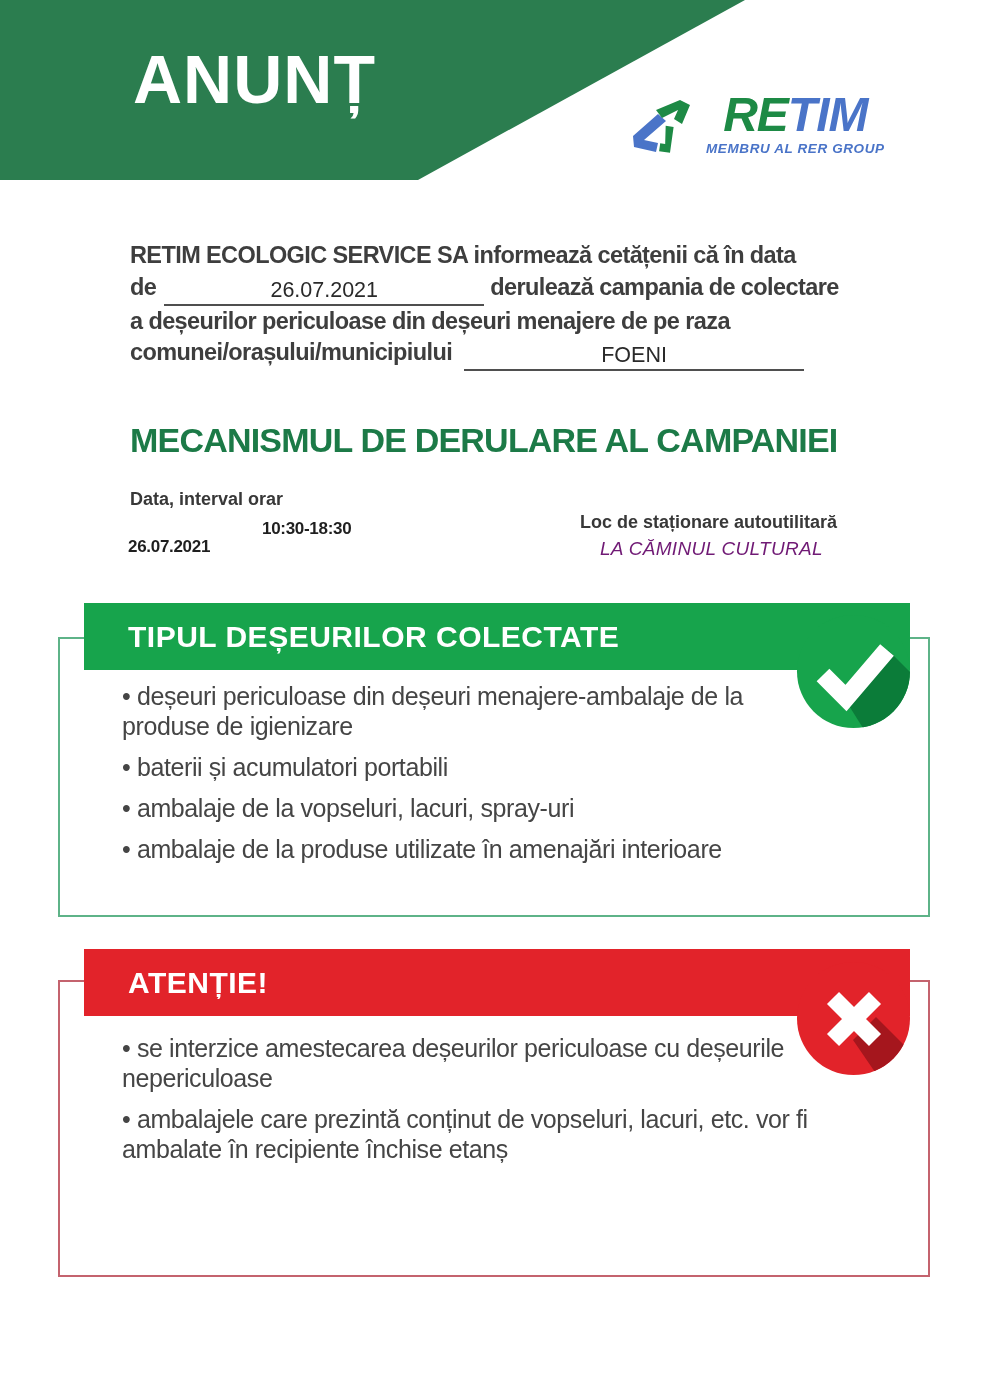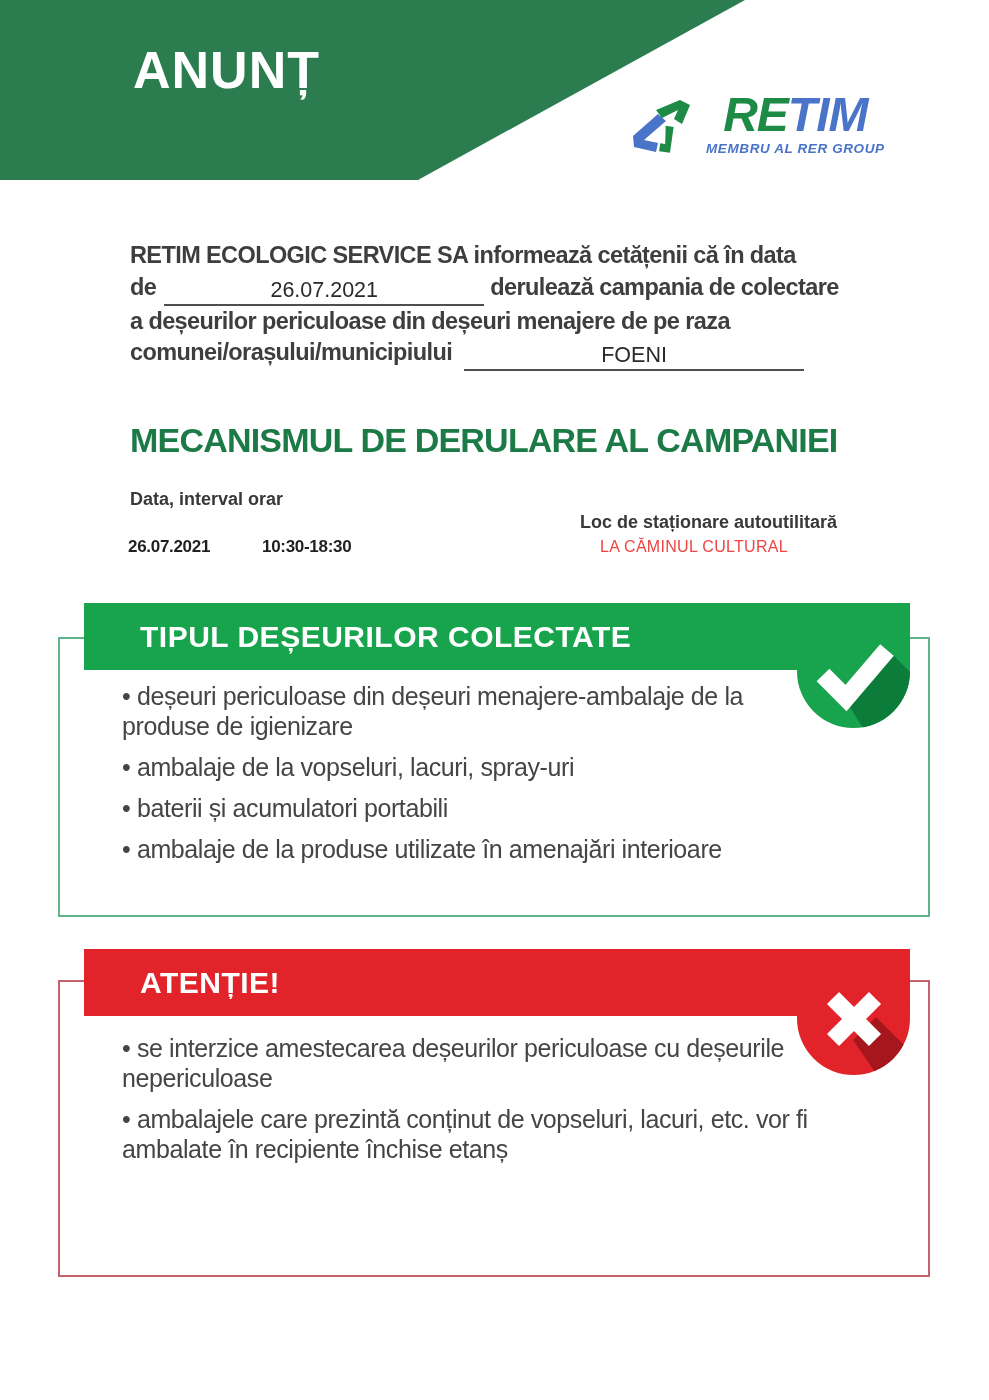--- a/index.html
+++ b/index.html
@@ -24,21 +24,21 @@
   .abs{position:absolute;}
   
   .banner{
     left:0;top:0;width:989px;height:180px;
     background:var(--banner-green);
     clip-path:polygon(0 0,745px 0,418px 180px,0 180px);
     z-index:2;
   }
   .anunt{
     left:133px;top:40px;z-index:3;
-    font-size:52px;font-weight:bold;color:#ffffff;letter-spacing:1px;
+    font-size:68px;font-weight:bold;color:#ffffff;letter-spacing:1px;
   }
   
   .logo{left:628px;top:92px;display:flex;align-items:flex-start;z-index:3;}
   .logo-icon{width:76px;height:58px;margin-top:6px;}
   .logo-txt{display:flex;flex-direction:column;align-items:center;margin-left:2px;}
   .logo-word{
     font-size:48px;font-weight:bold;font-style:italic;letter-spacing:-1px;line-height:46px;
   }
   .logo-word .re{color:var(--logo-green);}
   .logo-word .tim{color:var(--logo-blue);}
@@ -60,31 +60,31 @@
   .blank.date{width:320px;margin:0 6px 0 8px;}
   .blank.city{width:340px;margin-left:12px;}
   
   .mech-heading{
     left:130px;top:421px;font-size:34px;font-weight:bold;color:var(--heading-green);
     letter-spacing:-0.8px;white-space:nowrap;
   }
   .col-head{font-size:18px;font-weight:bold;color:#383838;white-space:nowrap;}
   .cell{white-space:nowrap;}
   .cell.strong{font-size:17px;font-weight:bold;letter-spacing:-0.3px;color:#1f1f1f;}
-  .cell.plain{font-size:16px;font-weight:normal;letter-spacing:0.3px;color:#ef4444;}
+  .cell.plain{font-size:19px;font-weight:normal;letter-spacing:0.3px;color:#701a75;font-style:italic;}
   
   .outline-box{z-index:1;background:#fff;}
   .outline-box.green{left:58px;top:637px;width:868px;height:276px;border:2px solid var(--border-green);}
   .outline-box.red{left:58px;top:980px;width:868px;height:293px;border:2px solid var(--border-red);}
   
   .band{left:84px;width:826px;height:67px;z-index:2;display:flex;align-items:center;}
   .band.green{top:603px;background:var(--section-green);}
   .band.red{top:949px;background:var(--alert-red);}
   .band-title{
-    padding-left:56px;font-size:30px;font-weight:bold;color:#ffffff;letter-spacing:0.5px;
+    padding-left:44px;font-size:30px;font-weight:bold;color:#ffffff;letter-spacing:0.5px;
     white-space:nowrap;
   }
   
   .badge{width:113px;height:113px;border-radius:50%;z-index:2;}
   .badge.green{left:797px;top:615px;background:var(--section-green);}
   .badge.red{left:797px;top:962px;background:var(--alert-red);}
   .badge-svg{left:797px;z-index:3;width:113px;height:113px;}
   .badge-svg.green{top:615px;}
   .badge-svg.red{top:962px;}
   
@@ -121,43 +121,43 @@
   <div>RETIM ECOLOGIC SERVICE SA informează cetățenii că în data</div>
   <div><span>de</span><span class="blank date">26.07.2021</span><span>derulează campania de colectare</span></div>
   <div>a deșeurilor periculoase din deșeuri menajere de pe raza</div>
   <div><span>comunei/orașului/municipiului</span><span class="blank city">FOENI</span></div>
 </div>
 
 <div class="abs mech-heading">MECANISMUL DE DERULARE AL CAMPANIEI</div>
 <div class="abs col-head" style="left:130px;top:489px;">Data, interval orar</div>
 <div class="abs col-head" style="left:580px;top:512px;">Loc de staționare autoutilitară</div>
 <div class="abs cell strong" style="left:128px;top:537px;">26.07.2021</div>
-<div class="abs cell strong" style="left:262px;top:537px;">10:30-18:30</div>
+<div class="abs cell strong" style="left:262px;top:519px;">10:30-18:30</div>
 <div class="abs cell plain" style="left:600px;top:538px;">LA CĂMINUL CULTURAL</div>
 
 <div class="abs outline-box green"></div>
 <div class="abs band green">
   <div class="band-title">TIPUL DEȘEURILOR COLECTATE</div>
 </div>
 <div class="abs badge green"></div>
 <svg class="abs badge-svg green" viewBox="0 0 113 113">
   <defs>
       <clipPath id="clipG">
         <circle cx="56.5" cy="56.5" r="56.5"></circle>
       </clipPath>
     </defs>
   <g clip-path="url(#clipG)">
     <polygon points="49,86 91,35 113,57 113,113 66,113" fill="#0b7c39"></polygon>
     <path d="M26 60 L49 83 L90 35" stroke="#ffffff" stroke-width="18" fill="none"></path>
   </g>
 </svg>
 <ul class="abs blist green">
     <li>deșeuri periculoase din deșeuri menajere-ambalaje de la produse de igienizare</li>
+    <li>baterii și acumulatori portabili</li>
     <li>ambalaje de la vopseluri, lacuri, spray-uri</li>
-    <li>baterii și acumulatori portabili</li>
     <li>ambalaje de la produse utilizate în amenajări interioare</li>
   </ul>
 
 <div class="abs outline-box red"></div>
 <div class="abs band red">
   <div class="band-title">ATENȚIE!</div>
 </div>
 <div class="abs badge red"></div>
 <svg class="abs badge-svg red" viewBox="0 0 113 113">
   <defs>

